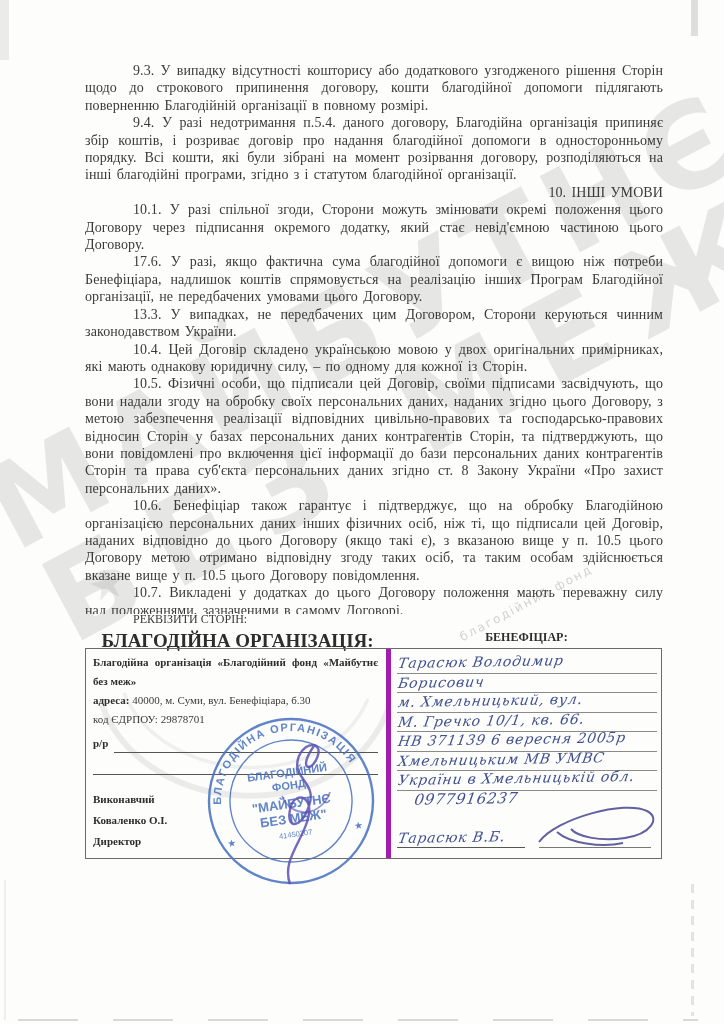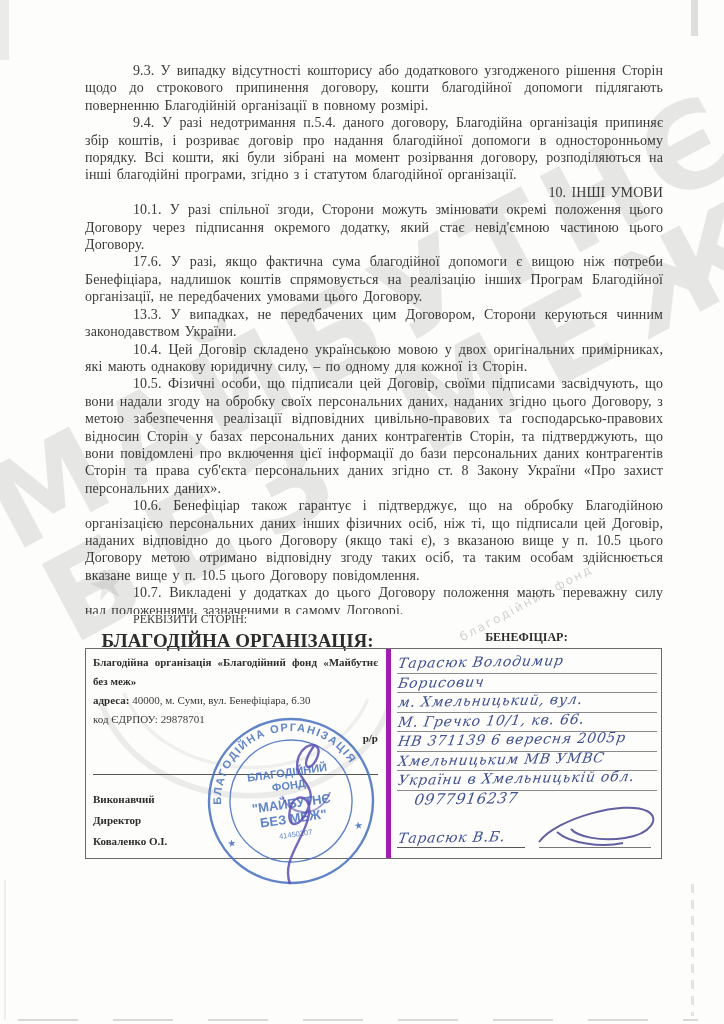--- a/index.html
+++ b/index.html
@@ -49,22 +49,22 @@
   .req-table {
     position:absolute; left:85px; top:648px; width:577px; height:211px;
     border:1px solid #6b6b6b; display:flex;
   }
   .cell-org {
     width:306px; border-right:5px solid #a21caf; padding:4px 8px 4px 7px;
     font-size:11px; line-height:19px; position:relative;
   }
   .cell-org .org-name { font-weight:bold; text-align:justify; color:#2d2d2d; }
   .cell-org .org-line { text-align:justify; }
-  .cell-org b { color:#2d2d2d; }
-  .rr-row { display:flex; align-items:flex-end; height:24px;flex-direction:column; }
+  .cell-org b { color:#2d2d2d;margin-top:48px; }
+  .rr-row { display:flex; align-items:flex-end; height:24px; }
   .rr-row .uline { flex:1; border-bottom:1.3px solid #555; margin-left:6px; height:18px; }
   .uline-full { border-bottom:1.3px solid #555; height:22px; width:100%; }
   .director { margin-top:14px; font-weight:bold; color:#2d2d2d; line-height:21px; }
   
   .cell-ben { width:271px; position:relative; padding:5px 0 0 6px; overflow:visible; }
   .hw-row { height:19.5px; border-bottom:1px solid #8a8a8a; margin-right:4px; position:relative; }
   .hw-row.no-line { border-bottom:none; }
   .hw {
     display:inline-block; font-family:"DejaVu Serif", serif; font-style:italic;
     color:#40508f; font-size:14px; letter-spacing:0.8px;
@@ -140,22 +140,22 @@
         <b>адреса:</b><span> 40000, м. Суми, вул. Бенефіціара, б.30</span>
       </div>
       <div class="org-line">код ЄДРПОУ: 29878701</div>
       <div class="rr-row">
         <b>р/р</b>
         <span class="uline"></span>
       </div>
       <div class="uline-full"></div>
       <div class="director">
         <div>Виконавчий</div>
+        <div>Коваленко О.І.</div>
         <div>Директор</div>
-        <div>Коваленко О.І.</div>
       </div>
     </div>
 
     <div class="cell-ben">
       <div class="hw-row"><span class="hw">Тарасюк Володимир</span></div>
       <div class="hw-row"><span class="hw">Борисович</span></div>
       <div class="hw-row"><span class="hw">м. Хмельницький, вул.</span></div>
       <div class="hw-row"><span class="hw">М. Гречко 10/1, кв. 66.</span></div>
       <div class="hw-row"><span class="hw">НВ 371139  6 вересня 2005р</span></div>
       <div class="hw-row"><span class="hw">Хмельницьким МВ УМВС</span></div>

